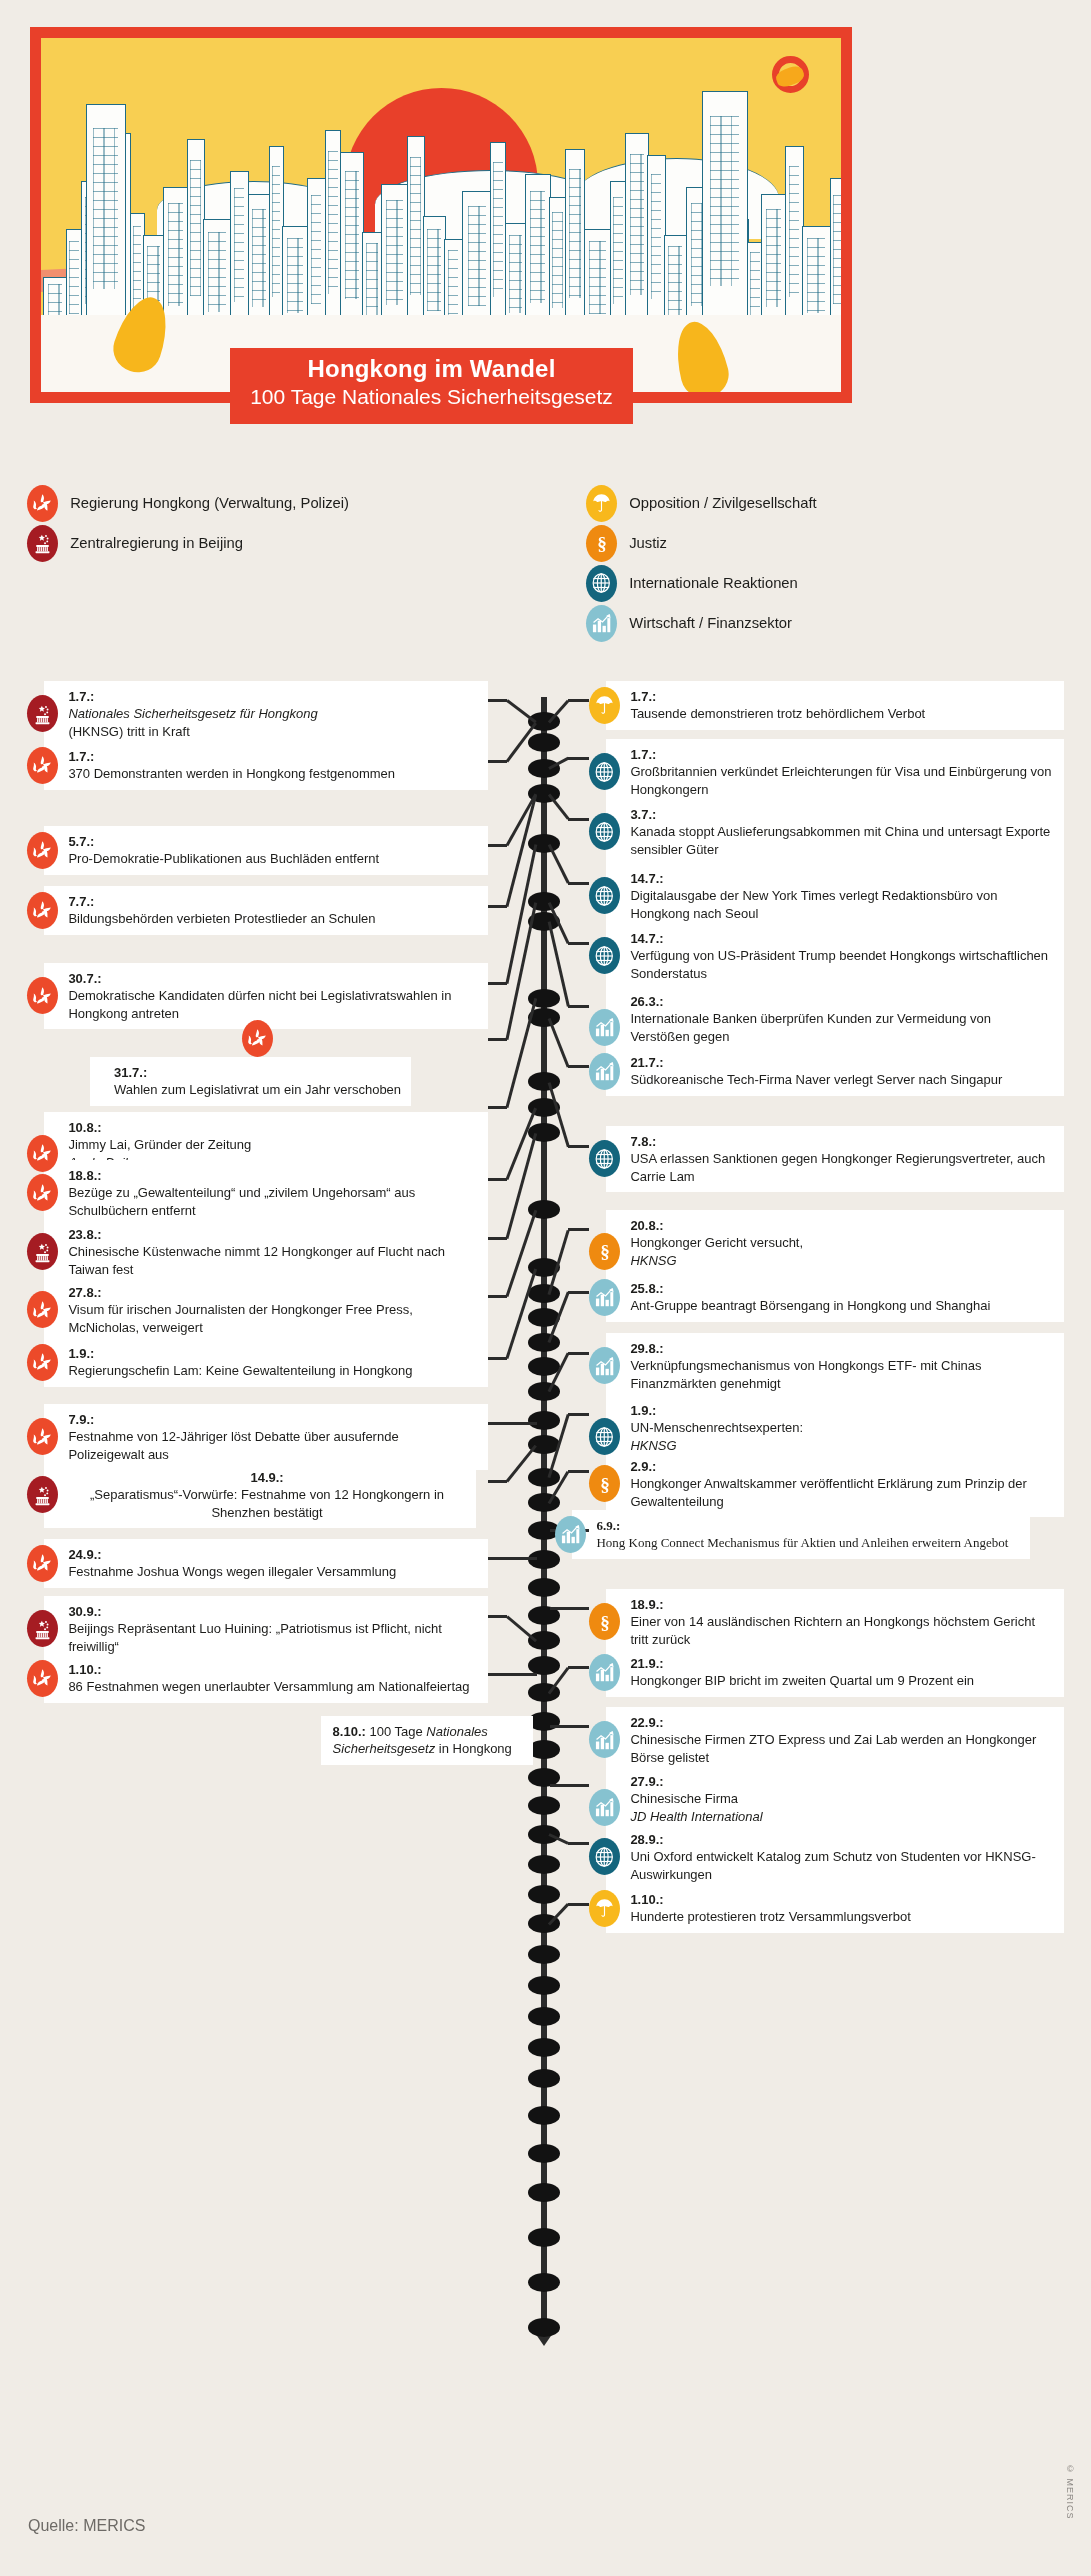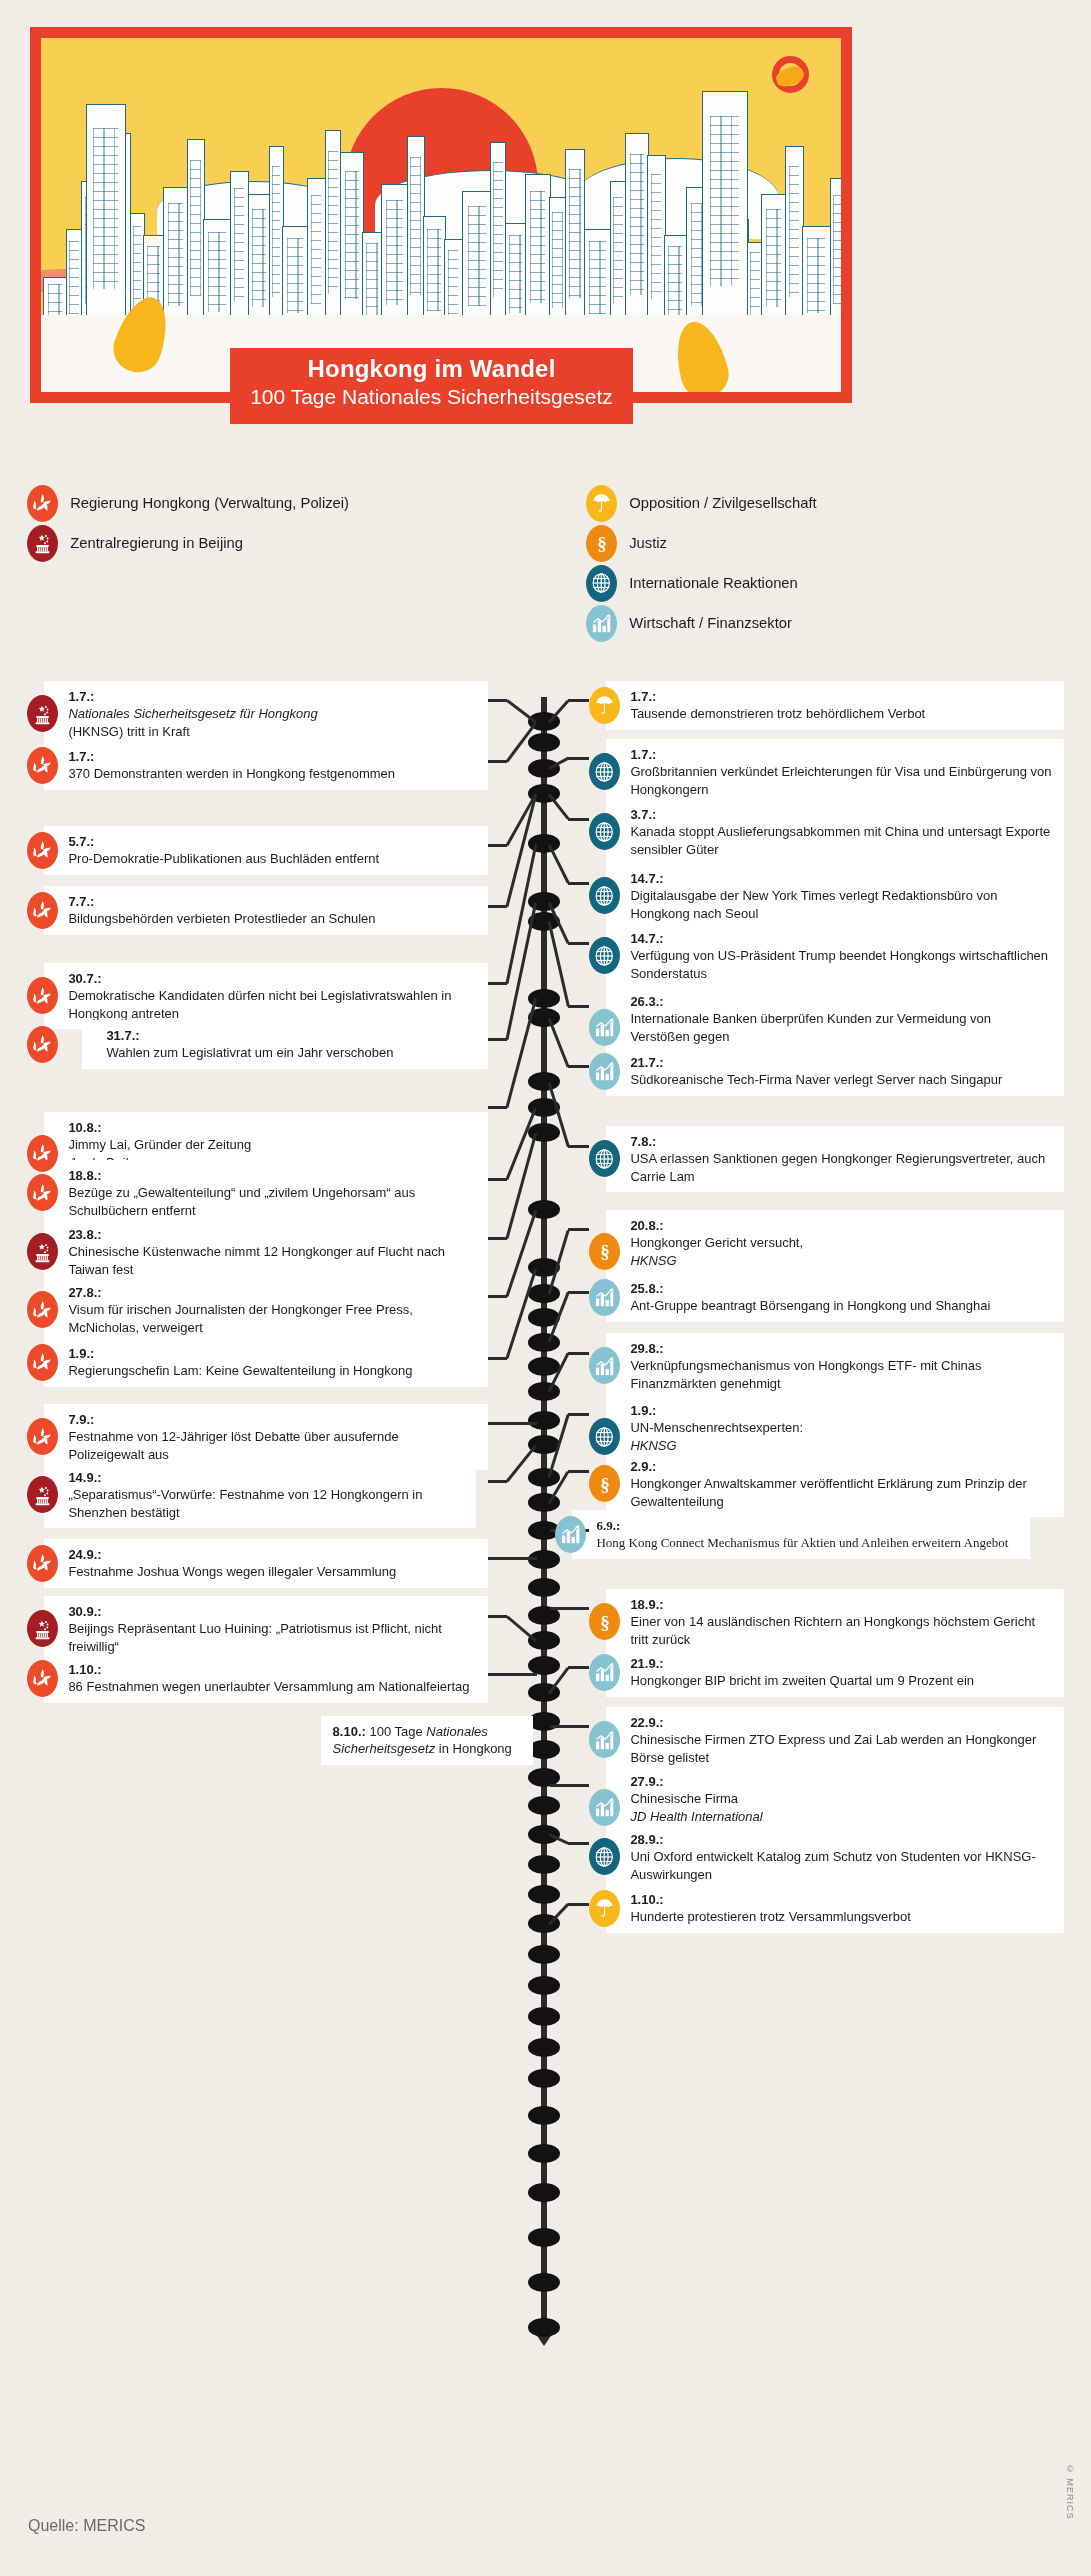--- a/index.html
+++ b/index.html
@@ -438,21 +438,21 @@
             <path d="M16 2c2.6 2.4 3.4 6.2 2.1 9.2-1 2.3-.2 3.6 1.1 3.1 0 0-1.4 2.6-3.6 1.6-2-1-2.4-3.6-1.6-6.1C14.8 7 15.6 4.3 16 2z"></path>
             <path d="M29.3 11.7c-1 3.3-4 5.8-7.2 6-2.5.2-3.3 1.5-2.2 2.4 0 0-2.8.8-3.4-1.5-.6-2.2 1.1-4.2 3.6-5C23.2 12.7 26.9 12.4 29.3 11.7z" transform="rotate(0 16 16)"></path>
             <path d="M24.2 27.5c-3.2-1.1-5.4-4.3-5.4-7.5 0-2.5-1.2-3.4-2.2-2.4 0 0-1-2.7 1.2-3.5 2.1-.8 4.3.7 5.3 3.1C24.4 19.8 24 23.9 24.2 27.5z"></path>
             <path d="M7.8 27.5c.2-3.4 2.6-6.4 5.7-7.3 2.4-.7 3-2 1.8-2.8 0 0 2.2-1.8 3.7 0 1.4 1.8.7 4.3-1.4 5.9C15 25.1 10.9 26.4 7.8 27.5z"></path>
             <path d="M2.7 11.7c2.9 1.8 4.3 5.4 3.5 8.5-.6 2.4.2 3.6 1.5 3.1 0 0-1.1 2.7-3.4 2-2.2-.7-2.9-3.2-2.1-5.7C3 17.1 3.3 14 2.7 11.7z"></path>
           </g>
           <circle cx="16" cy="16" r="2.1" fill="#ec4a2a"></circle>
         </svg>
       </div>
     </div>
-    <div class="card left" style="top: 372px; right: auto; left: 27px; flex-direction: row; width: 461px; justify-content: flex-start; gap: 38px;">
+    <div class="card left" style="top: 372px; right: auto; left: 27px; flex-direction: column; width: 461px; justify-content: flex-start;">
       <div class="box" style="margin-left: -14px; margin-right: 0px; padding-left: 24.4px; padding-right: 10.3px; order: 2; flex: 1 1 0%;"><b>31.7.:</b> Wahlen zum Legislativrat um ein Jahr verschoben</div>
       <div class="badge b-hk" style="order: 1;">
         <svg width="20.5" height="20.5" viewBox="0 0 32 32">
           <g fill="#fff">
             <path d="M16 2c2.6 2.4 3.4 6.2 2.1 9.2-1 2.3-.2 3.6 1.1 3.1 0 0-1.4 2.6-3.6 1.6-2-1-2.4-3.6-1.6-6.1C14.8 7 15.6 4.3 16 2z"></path>
             <path d="M29.3 11.7c-1 3.3-4 5.8-7.2 6-2.5.2-3.3 1.5-2.2 2.4 0 0-2.8.8-3.4-1.5-.6-2.2 1.1-4.2 3.6-5C23.2 12.7 26.9 12.4 29.3 11.7z" transform="rotate(0 16 16)"></path>
             <path d="M24.2 27.5c-3.2-1.1-5.4-4.3-5.4-7.5 0-2.5-1.2-3.4-2.2-2.4 0 0-1-2.7 1.2-3.5 2.1-.8 4.3.7 5.3 3.1C24.4 19.8 24 23.9 24.2 27.5z"></path>
             <path d="M7.8 27.5c.2-3.4 2.6-6.4 5.7-7.3 2.4-.7 3-2 1.8-2.8 0 0 2.2-1.8 3.7 0 1.4 1.8.7 4.3-1.4 5.9C15 25.1 10.9 26.4 7.8 27.5z"></path>
             <path d="M2.7 11.7c2.9 1.8 4.3 5.4 3.5 8.5-.6 2.4.2 3.6 1.5 3.1 0 0-1.1 2.7-3.4 2-2.2-.7-2.9-3.2-2.1-5.7C3 17.1 3.3 14 2.7 11.7z"></path>
           </g>
@@ -553,21 +553,21 @@
             <path d="M29.3 11.7c-1 3.3-4 5.8-7.2 6-2.5.2-3.3 1.5-2.2 2.4 0 0-2.8.8-3.4-1.5-.6-2.2 1.1-4.2 3.6-5C23.2 12.7 26.9 12.4 29.3 11.7z" transform="rotate(0 16 16)"></path>
             <path d="M24.2 27.5c-3.2-1.1-5.4-4.3-5.4-7.5 0-2.5-1.2-3.4-2.2-2.4 0 0-1-2.7 1.2-3.5 2.1-.8 4.3.7 5.3 3.1C24.4 19.8 24 23.9 24.2 27.5z"></path>
             <path d="M7.8 27.5c.2-3.4 2.6-6.4 5.7-7.3 2.4-.7 3-2 1.8-2.8 0 0 2.2-1.8 3.7 0 1.4 1.8.7 4.3-1.4 5.9C15 25.1 10.9 26.4 7.8 27.5z"></path>
             <path d="M2.7 11.7c2.9 1.8 4.3 5.4 3.5 8.5-.6 2.4.2 3.6 1.5 3.1 0 0-1.1 2.7-3.4 2-2.2-.7-2.9-3.2-2.1-5.7C3 17.1 3.3 14 2.7 11.7z"></path>
           </g>
           <circle cx="16" cy="16" r="2.1" fill="#ec4a2a"></circle>
         </svg>
       </div>
     </div>
     <div class="card left" style="top: 814px; right: auto; left: 27px; flex-direction: row; width: 461px; justify-content: flex-start;">
-      <div class="box" style="margin-left: -14px; margin-right: 12px; padding-left: 24.4px; padding-right: 10.3px; order: 2; flex: 1 1 0%;"><b>14.9.:</b> „Separatismus“-Vorwürfe: Festnahme von 12 Hongkongern in Shenzhen bestätigt</div>
+      <div class="box" style="margin-left: -14px; margin-right: 12px; padding-left: 24.4px; padding-right: 10.3px; order: 2; flex: 1 1 0%; text-align: center;"><b>14.9.:</b> „Separatismus“-Vorwürfe: Festnahme von 12 Hongkongern in Shenzhen bestätigt</div>
       <div class="badge b-cn" style="order: 1;">
         <svg width="19" height="22" viewBox="0 0 30 34">
           <g fill="#fff">
             <path d="M14 4l1.5 3.2 3.4.4-2.6 2.3.8 3.4L14 11.5l-3.1 1.8.8-3.4L9.1 7.6l3.4-.4z"></path>
             <circle cx="20.5" cy="6" r="1.5"></circle>
             <circle cx="23" cy="10" r="1.5"></circle>
             <circle cx="22.5" cy="14.5" r="1.5"></circle>
             <circle cx="19" cy="17.5" r="1.5"></circle>
             <rect x="5" y="20" width="20" height="3.2" rx="1"></rect>
             <rect x="6.5" y="23.5" width="17" height="6.5"></rect>

